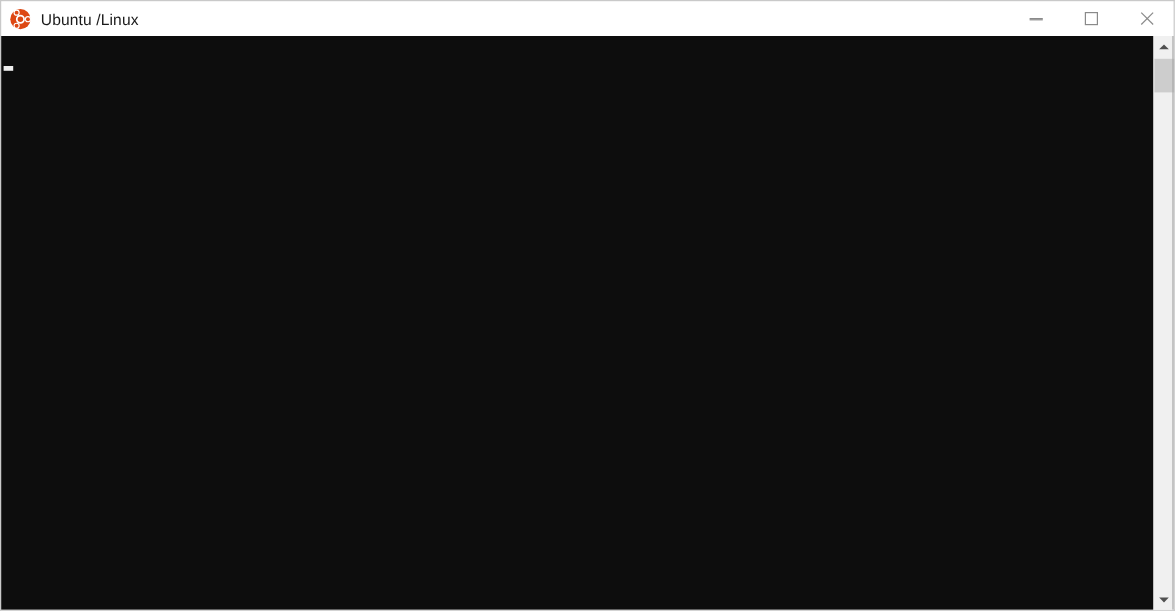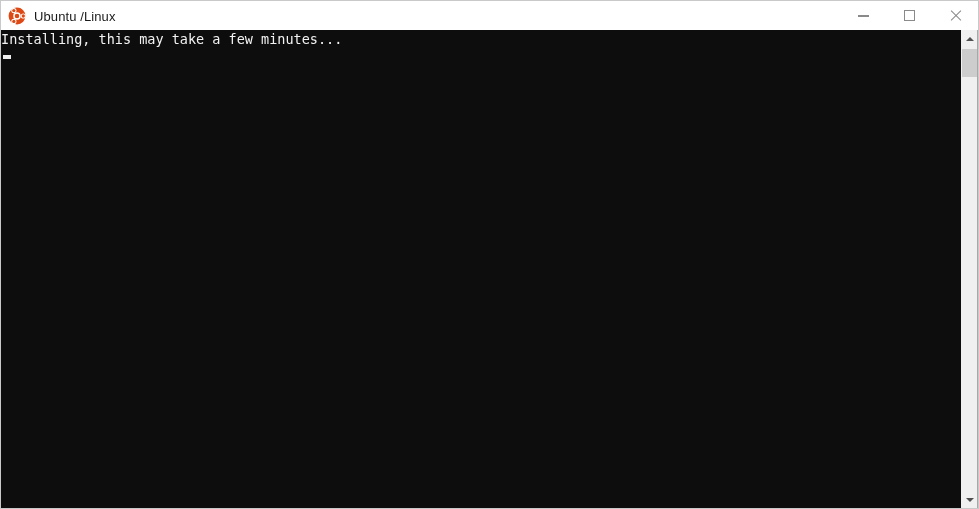--- a/index.html
+++ b/index.html
@@ -233,21 +233,20 @@
       </div>
       <div class="win-btn">
         <span class="glyph-close"></span>
       </div>
     </div>
   </div>
 
   <div class="body-area">
 
     <div class="terminal">
-      <div class="term-line">Installing, this may take a few minutes...</div>
       <div class="cursor"></div>
     </div>
 
     <div class="scrollbar">
       <div class="sb-btn">
         <span class="sb-arrow up"></span>
       </div>
       <div class="sb-track">
         <div class="sb-thumb"></div>
       </div>

